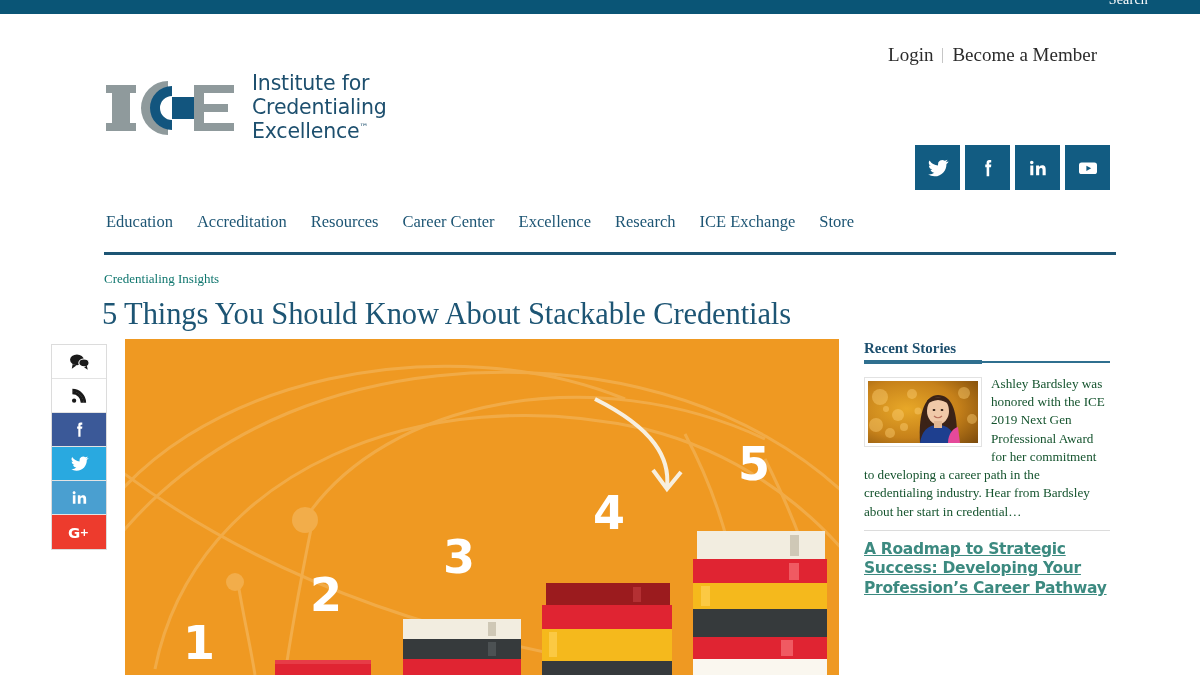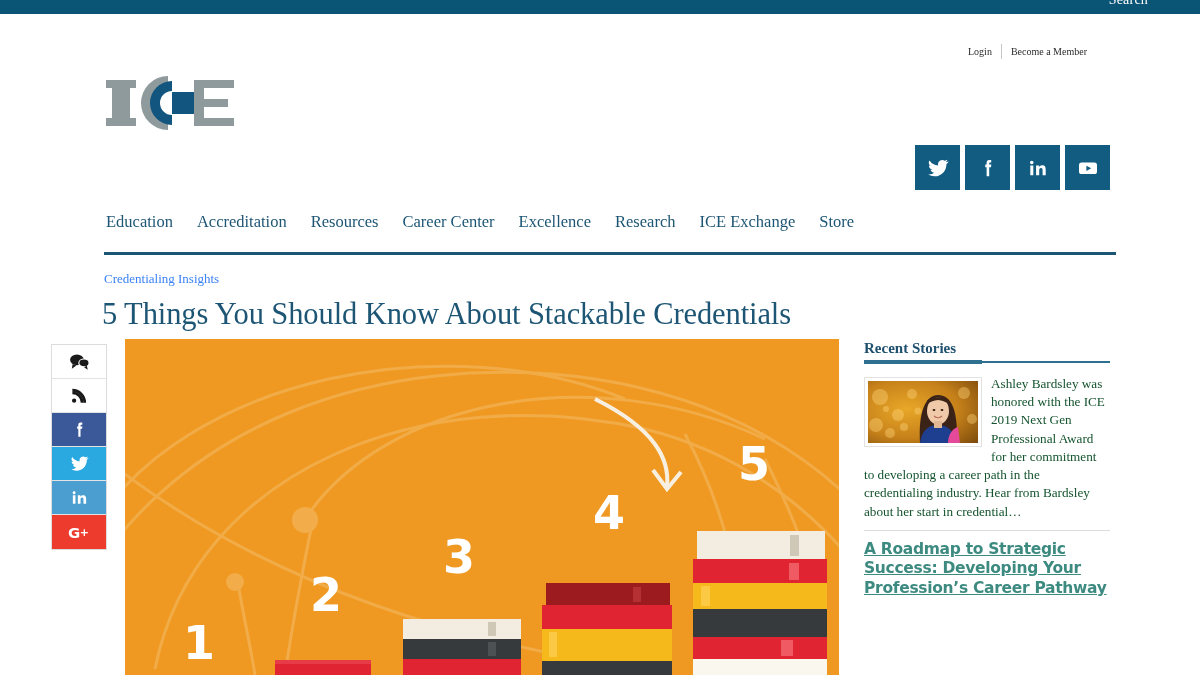--- a/index.html
+++ b/index.html
@@ -39,24 +39,24 @@
     top: 14px;
     left: 0;
     width: 1200px;
     height: 238px;
     background: #fff;
   }
 
   .util-links {
     position: absolute;
     top: 30px;
-    right: 104px;
+    right: 94px;
     display: flex;
     align-items: center;
-    font-size: 10px;
+    font-size: 19px;
     color: #333;
   }
   .util-links a {
     color: #2b2b2b;
     text-decoration: none;
     padding: 0 9px;
     font-family: "Liberation Serif", serif;
   }
   .util-sep {
     width: 1px;
@@ -135,21 +135,21 @@
     height: 3px;
     background: #1d5574;
   }
 
   
   .breadcrumb {
     position: absolute;
     left: 104px;
     top: 271px;
     font-size: 13px;
-    color: #3b82f6;
+    color: #0f766e;
     font-family: "Liberation Serif", serif;
   }
 
   .page-title {
     position: absolute;
     left: 102px;
     top: 297px;
     font-size: 30.5px;
     color: #1d5574;
     font-weight: normal;
@@ -308,20 +308,25 @@
 
         <path d="M66 9 A22 22 0 1 0 66 53 L66 43 A12 12 0 1 1 66 19 Z" fill="#12557e"></path>
 
         <rect x="66" y="20" width="22" height="22" fill="#12557e"></rect>
 
         <rect x="88" y="8" width="40" height="8" fill="#8f9a9c"></rect>
         <rect x="88" y="27" width="34" height="8" fill="#8f9a9c"></rect>
         <rect x="88" y="46" width="40" height="8" fill="#8f9a9c"></rect>
         <rect x="88" y="8" width="10" height="46" fill="#8f9a9c"></rect>
       </svg>
+    </div>
+    <div class="logo-words">
+      <div>Institute for</div>
+      <div>Credentialing</div>
+      <div><span>Excellence</span><span class="tm">™</span></div>
     </div>
   </div>
 
   <div class="social-row">
     <a class="soc" href="#">
       <svg width="22" height="22" viewBox="0 0 24 24">
           <path d="M23 4.9c-.8.4-1.7.6-2.6.8 1-.6 1.7-1.5 2-2.6-.9.5-1.9.9-3 1.1A4.6 4.6 0 0 0 12 8.4c0 .4 0 .7.1 1A13 13 0 0 1 2.7 3.8a4.6 4.6 0 0 0 1.4 6.1c-.7 0-1.4-.2-2-.5 0 2.2 1.6 4.1 3.7 4.5-.7.2-1.3.2-2 .1.6 1.8 2.2 3.1 4.2 3.2a9.2 9.2 0 0 1-6.8 1.9 13 13 0 0 0 7 2c8.4 0 13-7 13-13v-.6c.9-.6 1.7-1.4 2.3-2.3z"></path>
         </svg>
     </a>
     <a class="soc" href="#">

